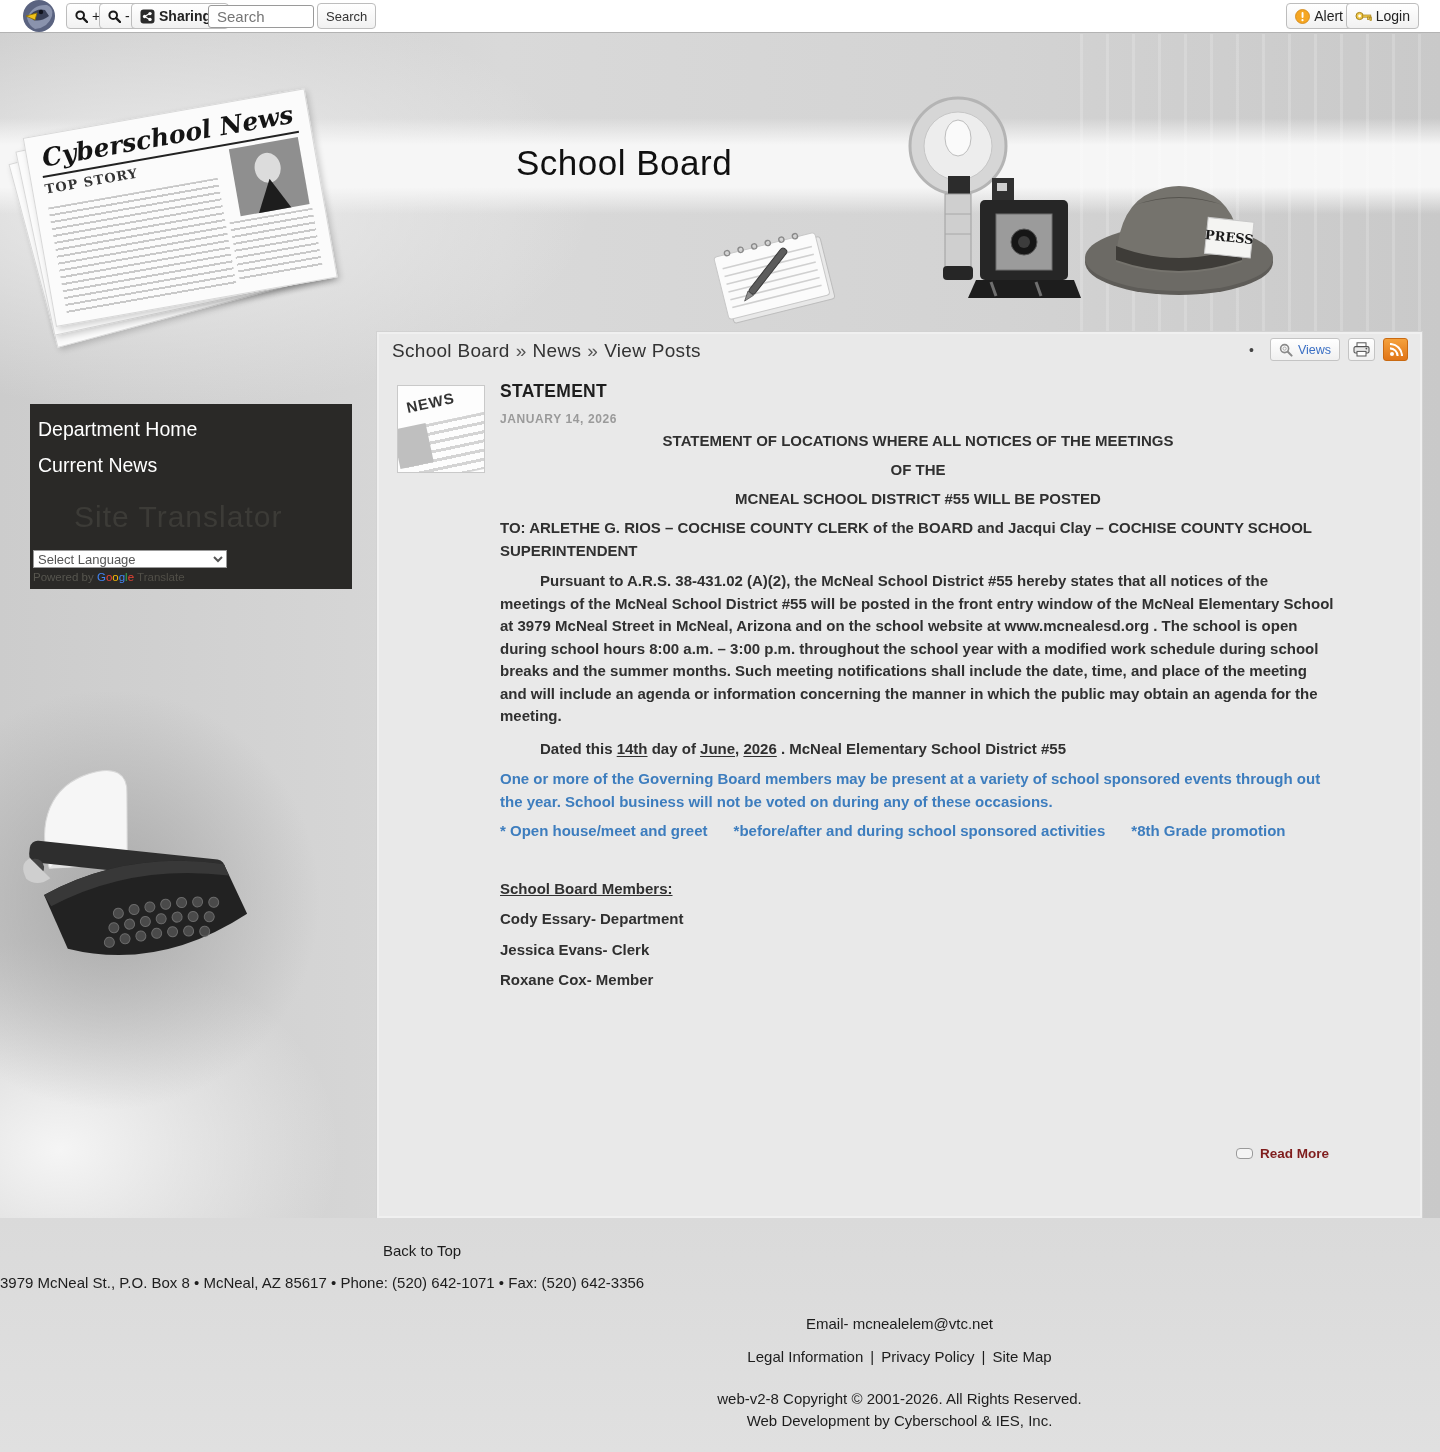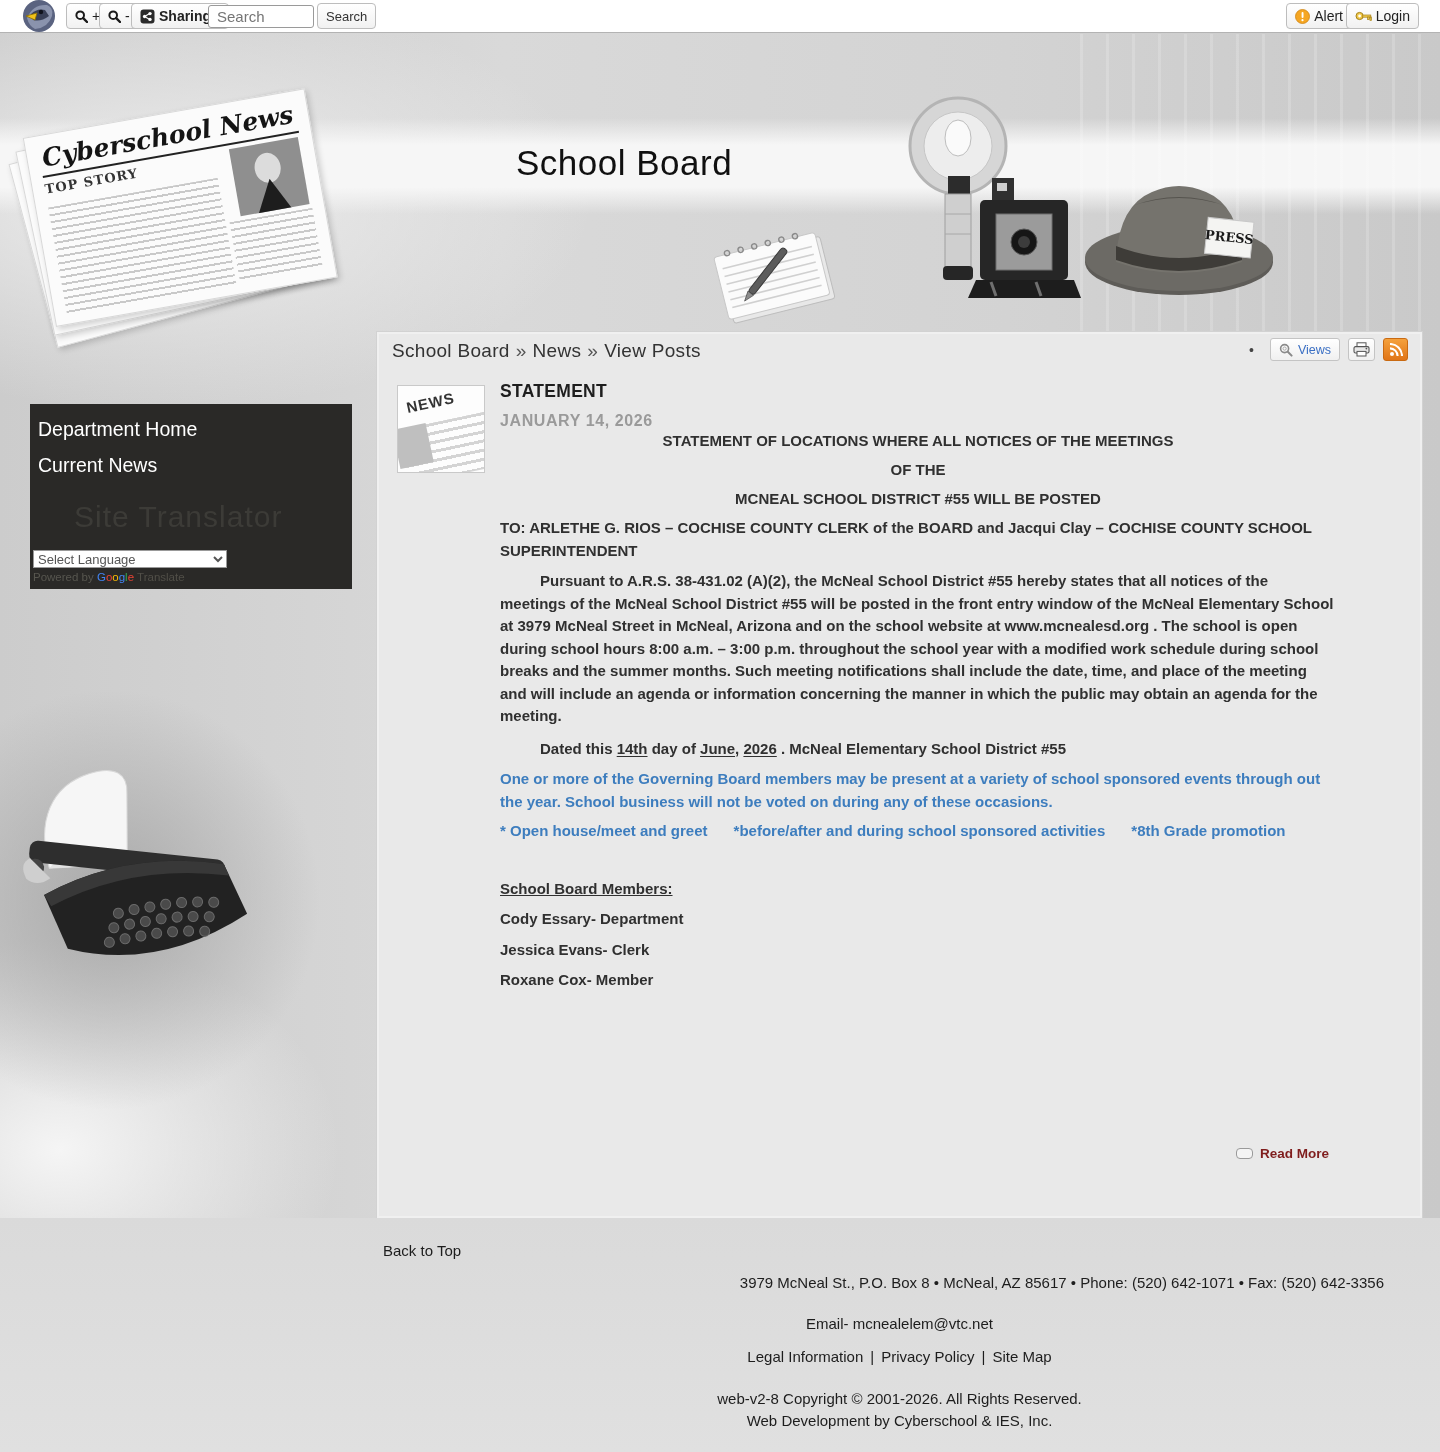--- a/index.html
+++ b/index.html
@@ -77,39 +77,39 @@
   .views-btn { display:inline-flex; align-items:center; gap:4px; height:23px; padding:0 8px; background:linear-gradient(#ffffff,#f0f0f0); border:1px solid #c4c4c4; border-radius:3px; font-size:12.5px; color:#3a6fc4; cursor:pointer; }
   .icon-btn { display:inline-flex; align-items:center; justify-content:center; width:27px; height:23px; background:linear-gradient(#ffffff,#f0f0f0); border:1px solid #c4c4c4; border-radius:3px; cursor:pointer; }
   .rss-btn { width:25px; height:23px; background:linear-gradient(#f5a13c,#e07518); border:1px solid #c96a12; border-radius:3px; display:inline-flex; align-items:center; justify-content:center; cursor:pointer; }
   
   .thumb { position:absolute; left:18px; top:51px; width:88px; height:88px; background:#fdfdfd; border:1px solid #c9c9c9; overflow:hidden; }
   .thumb-news { position:absolute; left:8px; top:8px; font-size:15px; font-weight:bold; color:#333; transform:rotate(-12deg); letter-spacing:1px; }
   .thumb-lines { position:absolute; left:4px; top:34px; width:92px; height:56px; transform:rotate(-12deg);
     background:repeating-linear-gradient(#d4d4d4 0 3px, rgba(0,0,0,0) 3px 9px); }
   .thumb-fold { position:absolute; left:-2px; bottom:6px; width:34px; height:40px; background:#bfbfbf; transform:rotate(-12deg); }
   .post-title { position:absolute; left:121px; top:47px; font-size:17.5px; font-weight:bold; color:#1e1e1e; letter-spacing:.3px; }
-  .post-date { position:absolute; left:121px; top:78px; font-size:16px; font-weight:bold; color:#9a9a9a; letter-spacing:.6px; }
+  .post-date { position:absolute; left:121px; top:78px; font-size:12px; font-weight:bold; color:#9a9a9a; letter-spacing:.6px; }
   .post-text { position:absolute; left:121px; top:96px; width:836px; font-size:15px; font-weight:bold; color:#303030; line-height:22.5px; }
   .post-text p { margin:0; }
   .c-line { text-align:center; margin-bottom:6.5px !important; }
   .to-line { margin-top:6px !important; }
   .body-par { margin-top:8px !important; text-indent:40px; }
   .dated { margin-top:10px !important; text-indent:40px; }
   .dated u { text-underline-offset:2px; }
   .blue-par { margin-top:8px !important; color:#3d7dbe; }
   .events { margin-top:7px !important; color:#3d7dbe; }
   .events span { margin-right:26px; }
   .members-h { margin-top:35px !important; text-decoration:underline; }
   .member { margin-top:8px !important; }
   .read-more { position:absolute; right:91px; top:812px; display:inline-flex; align-items:center; gap:7px; font-size:13.5px; font-weight:bold; color:#7f1d1d; cursor:pointer; }
   .rm-icon { width:17px; height:11px; border:1px solid #9a9a9a; border-radius:4px; background:#f4f4f4; }
   
   .footer-band { position:absolute; left:0; top:1218px; width:1440px; height:234px; background:linear-gradient(#dadada,#e0e0e0); }
   .back-top { position:absolute; left:383px; top:1242px; font-size:15px; color:#1d1d1d; cursor:pointer; }
-  .addr { position:absolute; left:0; top:1274px; width:1384px; text-align:right; font-size:15px; color:#1d1d1d; }
+  .addr { position:absolute; left:0; top:1274px; width:1384px; text-align:left; font-size:15px; color:#1d1d1d; }
   .f-center { position:absolute; left:377px; width:1045px; text-align:center; font-size:15px; color:#1d1d1d; }
   .f-email { top:1315px; }
   .f-legal { top:1348px; }
   .f-legal a { color:#1d1d1d; text-decoration:none; cursor:pointer; }
   .f-sep { margin:0 7px; }
   .f-copy { top:1390px; }
   .f-dev { top:1412px; }
 </style>
 </head>
 <body>

